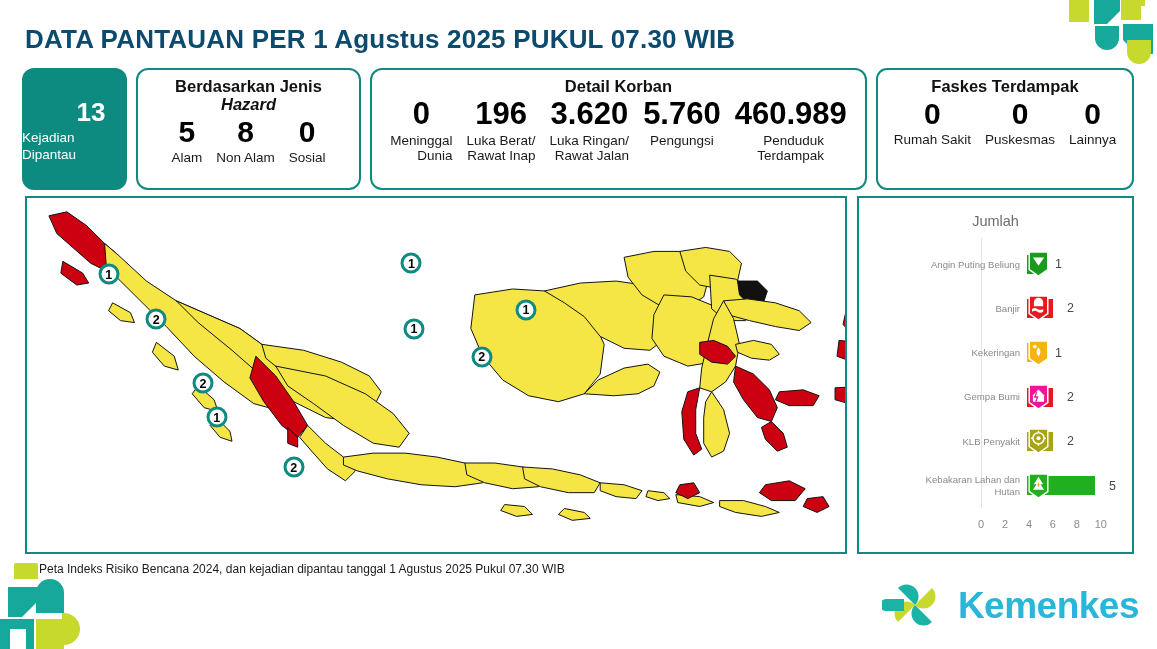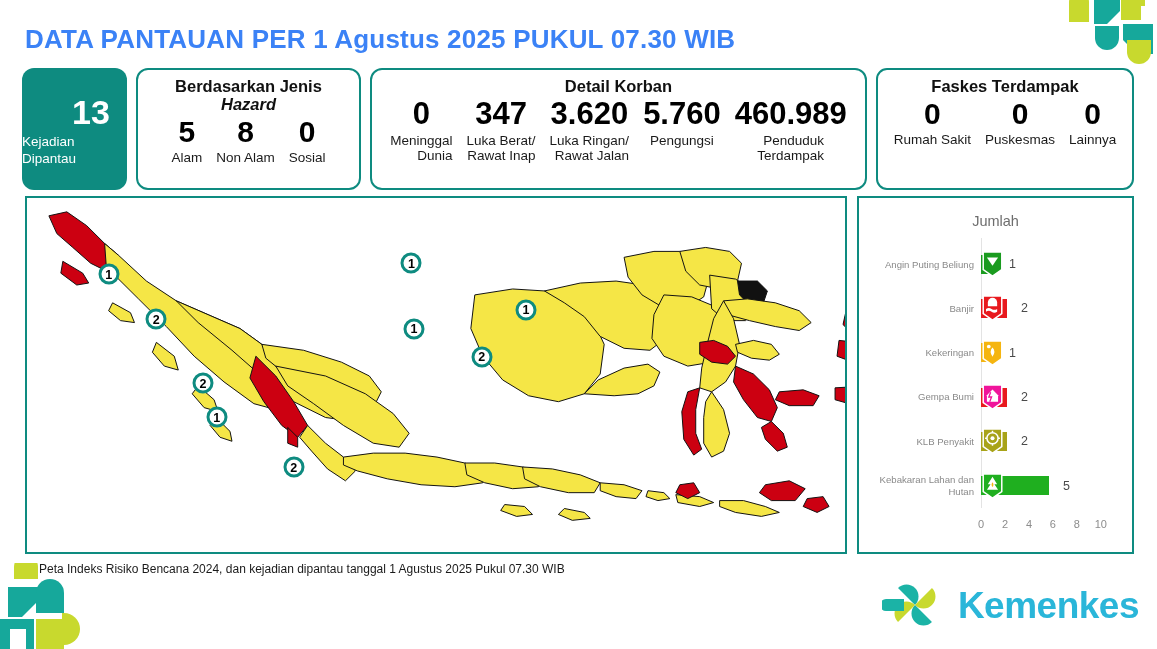--- a/index.html
+++ b/index.html
@@ -13,33 +13,33 @@
 
   
   .deco { position: absolute; }
   .deco-tr { top: -4px; right: 0px; width: 96px; height: 72px; }
   .deco-bl { left: 0px; bottom: 0px; width: 98px; height: 86px; }
 
   
   .header-title {
     position: absolute; left: 25px; top: 24px;
     font-size: 26px; font-weight: bold; letter-spacing: .2px;
-    color: #3b82f6; white-space: nowrap; text-align: right;
+    color: #0c4a6e; white-space: nowrap; text-align: right;
   }
 
   
   .cards { position: absolute; left: 22px; top: 68px; width: 1112px; height: 122px;
            display: flex; gap: 9px; align-items: stretch; }
 
   .card-main {
     width: 105px; background: #0E8B80; border-radius: 12px;
     display: flex; flex-direction: column; align-items: center; justify-content: center;
     color: #ffffff; padding-top: 4px;
   }
-  .card-main .big { font-size: 34px; font-weight: bold; line-height: 1; margin-left: 33px; }
+  .card-main .big { font-size: 26px; font-weight: bold; line-height: 1; margin-left: 33px; }
   .card-main .sub { font-size: 13.5px; line-height: 1.25; text-align: left; margin-top: 5px; }
 
   .card {
     background: #ffffff; border: 2.2px solid #0E8B80; border-radius: 12px;
     display: flex; flex-direction: column; align-items: center;
     padding: 7px 8px 6px 8px;
   }
   .card-title { font-size: 16.5px; font-weight: bold; color: #111; text-align:center; line-height:1.1; }
   .card-title i { font-style: italic; }
   .stats { display: flex; flex: 1; align-items: flex-start; justify-content: center; gap: 0px; width: 100%; padding-top: 3px; }
@@ -70,21 +70,21 @@
   
   .chart-panel {
     position: absolute; left: 857px; top: 196px; width: 277px; height: 358px;
     border: 2.2px solid #0E8B80; background: #ffffff;
   }
   .chart-title { text-align: center; font-size: 14.5px; color: #6d6d6d; margin-top: 15px; }
   .chart-rows { position: absolute; left: 0; top: 44px; right: 0; bottom: 44px; }
   .crow { display: flex; align-items: center; height: 16.66%; }
   .crow-label {
     width: 122px; text-align: right; padding-right: 7px;
-    font-size: 9.6px; color: #8a8a8a; line-height: 1.18; white-space: pre-line;
+    font-size: 9.6px; color: #8a8a8a; line-height: 1.18; white-space: pre-line; margin-left: 46px;
   }
   .crow-track { position: relative; flex: 1; height: 100%; display: flex; align-items: center; }
   .cbar { height: 19px; display: block; }
   .cicon {
     position: absolute; left: 0; top: 50%; transform: translateY(-50%);
     width: 23px; height: 26px;
   }
   .cval { font-size: 12.5px; color: #4a4a4a; position: absolute; top: 50%; transform: translateY(-50%); }
   .axis-line { position: absolute; left: 122px; top: 40px; bottom: 44px; width: 1px; background: #e3e3e3; }
   .chart-axis {
@@ -149,21 +149,21 @@
 
     <div class="card card-korban">
       <div class="card-title">Detail Korban</div>
       <div class="stats">
         <div class="stat">
           <div class="num">0</div>
           <div class="lbl">Meninggal
 Dunia</div>
         </div>
         <div class="stat">
-          <div class="num">347</div>
+          <div class="num">196</div>
           <div class="lbl">Luka Berat/
 Rawat Inap</div>
         </div>
         <div class="stat">
           <div class="num">3.620</div>
           <div class="lbl">Luka Ringan/
 Rawat Jalan</div>
         </div>
         <div class="stat">
           <div class="num">5.760</div>

